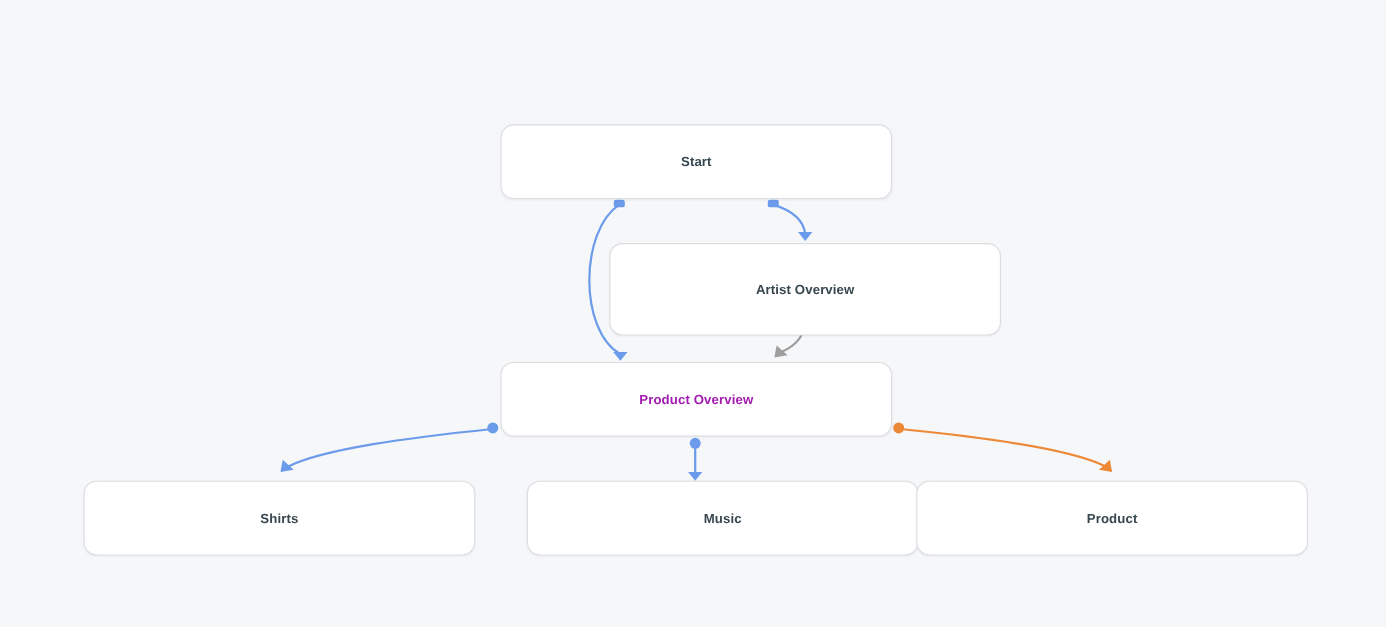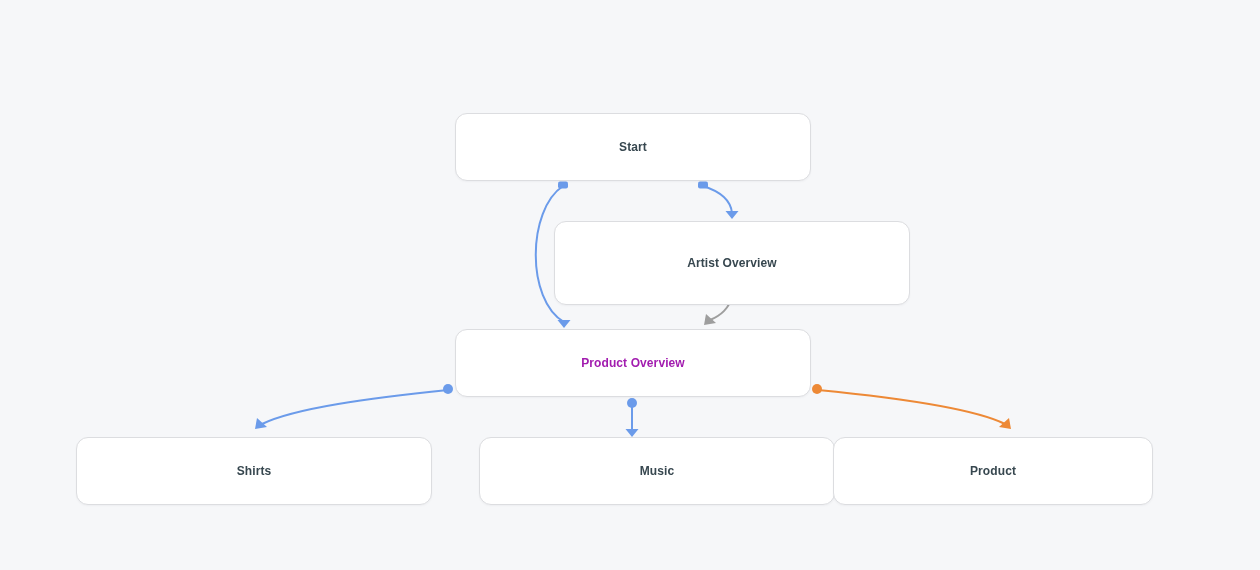--- a/index.html
+++ b/index.html
@@ -86,18 +86,18 @@
       </div>
       <div class="node" style="left: 455px; top: 329px; width: 356px; height: 68px; background: rgb(255, 255, 255); border-color: rgb(220, 221, 224);">
         <span class="node-label" style="color: #a21caf;">Product Overview</span>
       </div>
       <div class="node" style="left: 76px; top: 437px; width: 356px; height: 68px; background: rgb(255, 255, 255); border-color: rgb(220, 221, 224); text-align: center;">
         <span class="node-label" style="color: rgb(55, 71, 79);">Shirts</span>
       </div>
       <div class="node" style="left: 455px; top: 437px; width: 356px; height: 68px; background: rgb(255, 255, 255); border-color: rgb(220, 221, 224); margin-left: 24px;">
         <span class="node-label" style="color: rgb(55, 71, 79);">Music</span>
       </div>
-      <div class="node" style="left: 833px; top: 437px; width: 320px; height: 68px; background: rgb(255, 255, 255); border-color: rgb(220, 221, 224);">
+      <div class="node" style="left: 833px; top: 437px; width: 356px; height: 68px; background: rgb(255, 255, 255); border-color: rgb(220, 221, 224);">
         <span class="node-label" style="color: rgb(55, 71, 79);">Product</span>
       </div>
     </div>
 
 </div>
 
 </body></html>

